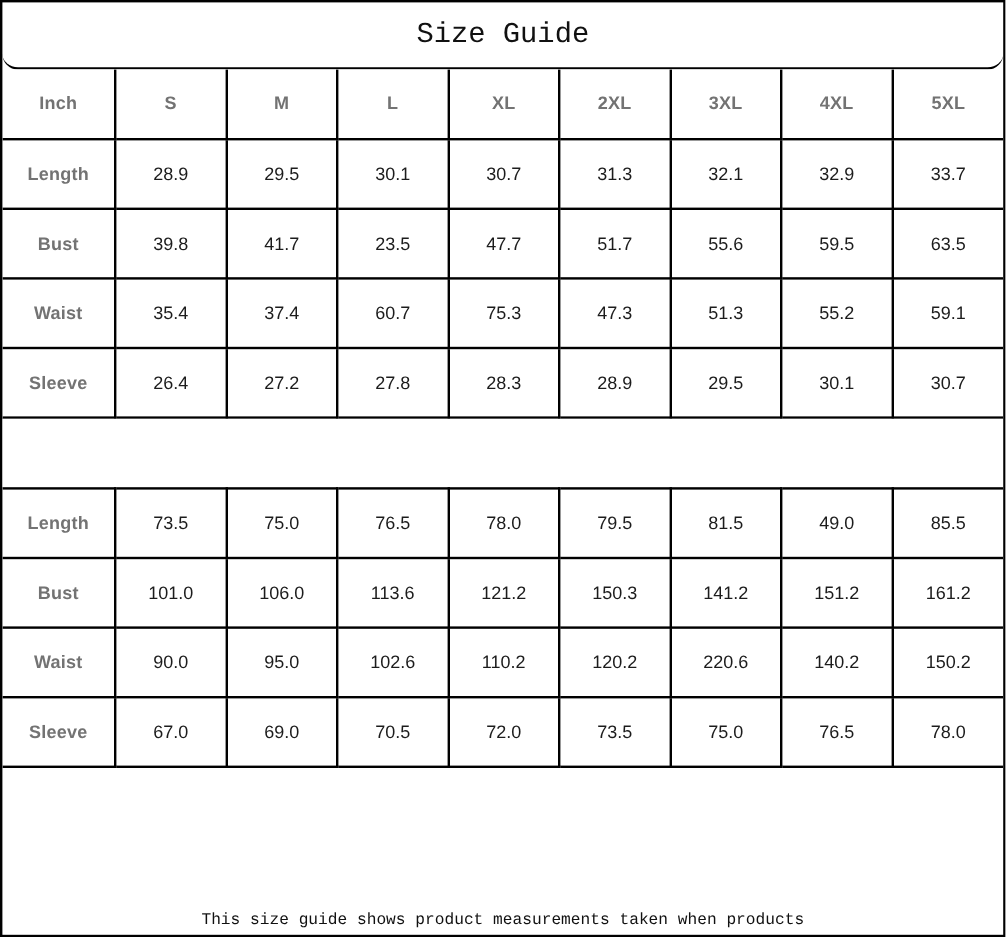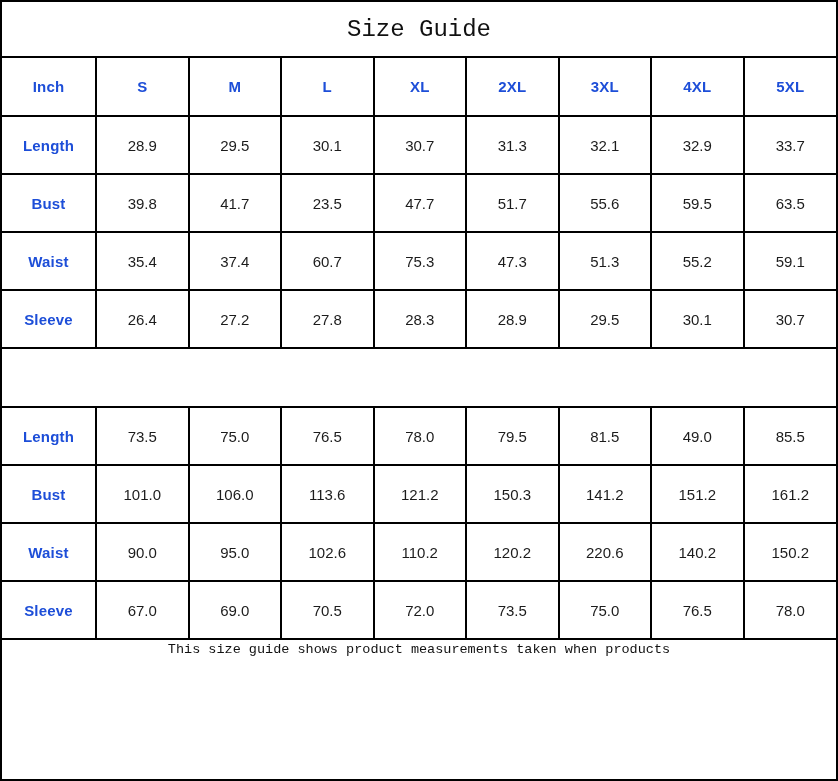--- a/index.html
+++ b/index.html
@@ -21,54 +21,55 @@
   .title-row {
     height: 56px;
     flex: 0 0 56px;
     border-bottom: 2px solid #000000;
     display: flex;
     align-items: center;
     justify-content: center;
     font-family: "Liberation Mono", "DejaVu Sans Mono", monospace;
     font-size: 24px;
     color: #111111;
+    border-radius: 13px;
   }
   table.size-table {
     width: 100%;
     border-collapse: collapse;
     table-layout: fixed;
     flex: 0 0 auto;
   }
   table.size-table td, table.size-table th {
     border: 2px solid #000000;
     height: 58px;
     text-align: center;
     vertical-align: middle;
     font-size: 15px;
     color: #1c1c1c;
     font-weight: normal;
     padding: 0;
   }
   table.size-table th {
     font-weight: bold;
-    color: #1d4ed8;
+    color: #737373;
     letter-spacing: 0.2px;
   }
   table.size-table tr > *:first-child { border-left: 0; }
   table.size-table tr > *:last-child  { border-right: 0; }
   table.inch-table tr:first-child > * { border-top: 0; }
   .spacer-row {
     height: 57px;
     flex: 0 0 57px;
     background: #ffffff;
   }
   .footer-row {
     flex: 1 1 auto;
     display: flex;
-    align-items: flex-start;
+    align-items: flex-end;
     justify-content: center;
   }
   .footer-note {
     font-family: "Liberation Mono", "DejaVu Sans Mono", monospace;
     font-size: 13.5px;
     line-height: 1.55;
     color: #111111;
     text-align: left;
     display: inline-block;
     white-space: nowrap;

